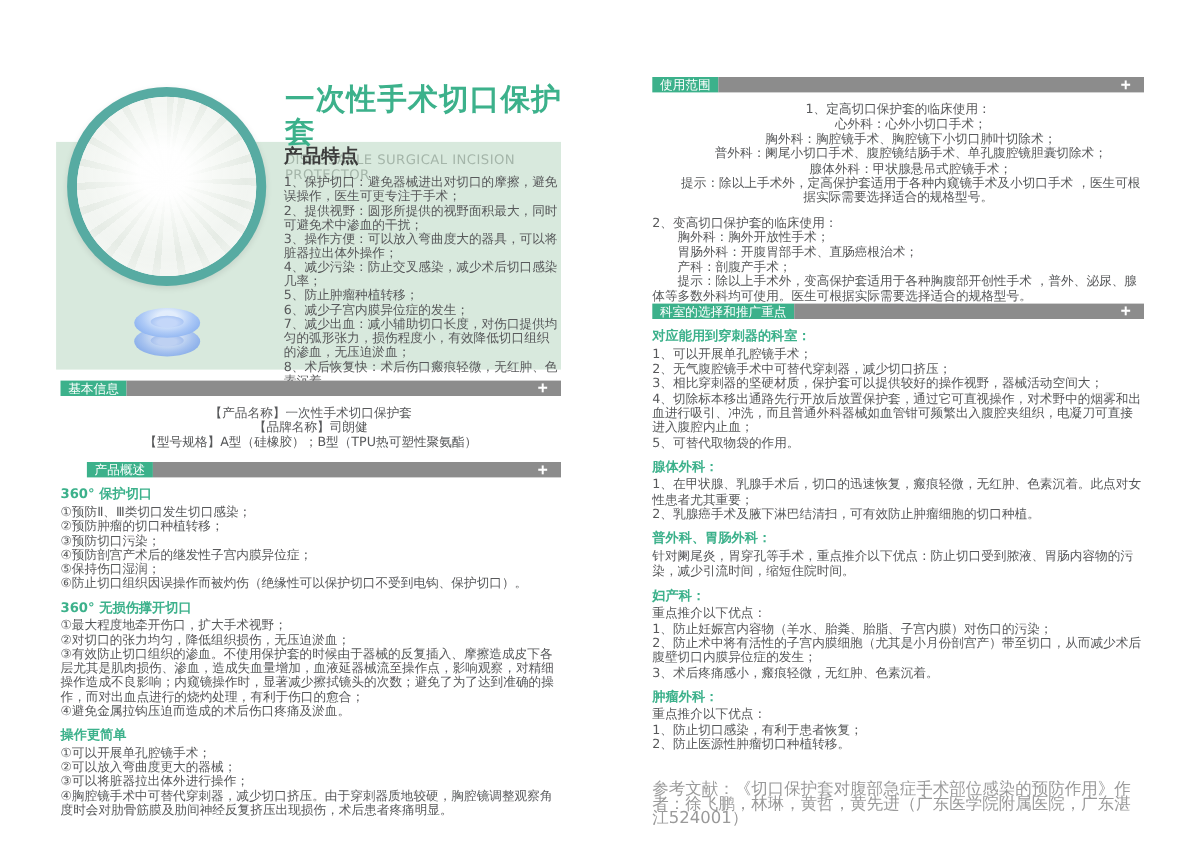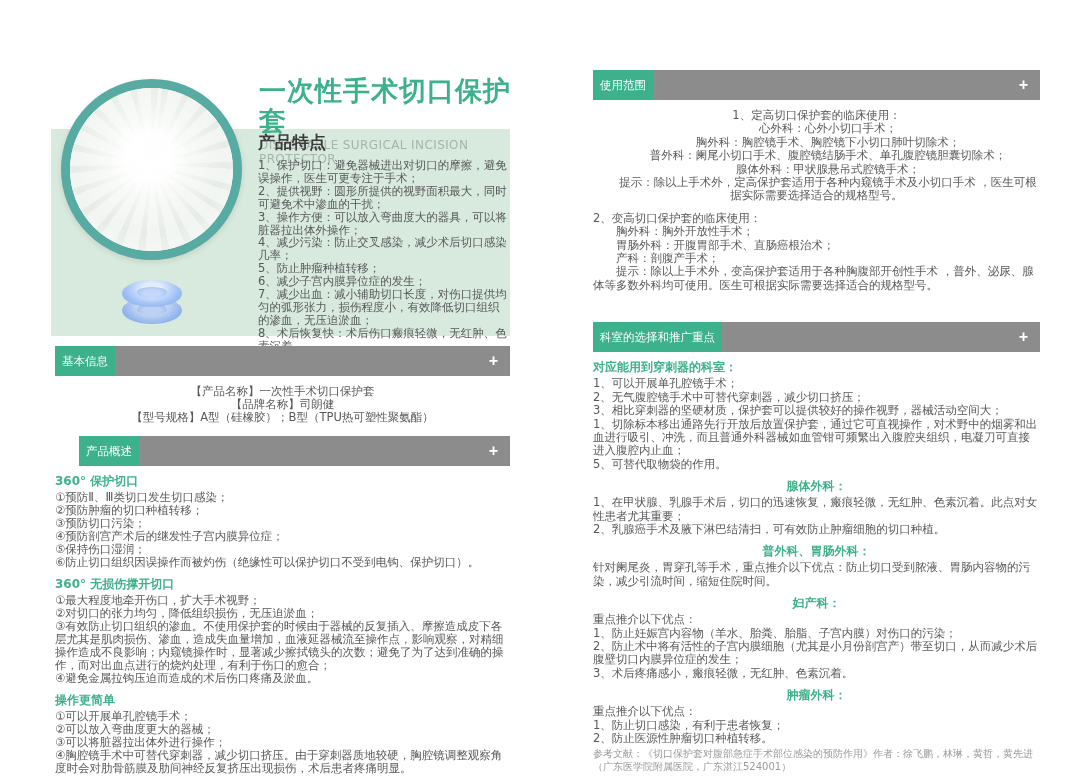--- a/index.html
+++ b/index.html
@@ -32,34 +32,34 @@
   .subtitle{margin-top:2px;font-size:12px;letter-spacing:.4px;color:#a4b5a9;}
 
   
   .feat{position:absolute;left:258px;top:133px;width:249px;}
   .feat h3{margin:0 0 7px;font-size:17px;line-height:19px;color:#3c3c3c;font-weight:700;}
 
   .line{font-size:11.5px;line-height:13px;white-space:pre-wrap;color:var(--text_dark,#57585a);}
   .feat .line{line-height:12.9px;}
 
   
-  .bar{display:flex;height:30px;align-items:stretch;gap:0;}
+  .bar{display:flex;height:14px;align-items:stretch;gap:0;}
   .bar-label{background:var(--green,#3cb18b);color:#fff;font-size:11.5px;padding:0 7px;
              display:flex;align-items:center;white-space:nowrap;}
   .bar-line{flex:1;background:var(--bar_gray,#8c8c8c);position:relative;}
   .plus{position:absolute;right:12px;top:50%;transform:translateY(-50%);
         color:#fff;font-size:15px;font-weight:700;line-height:15px;font-family:"DejaVu Sans Mono",monospace;}
 
   
   .leftflow{position:absolute;left:55px;top:346px;width:455px;}
   .rightflow{position:absolute;left:593px;top:70px;width:447px;}
-  .rightflow .line{line-height:13.4px;} .mt9{margin-top:9px;text-align:center;} .mt12{margin-top:12px;padding-left:24px;} .mt14{margin-top:14px;text-align:center;} .mt30{margin-top:30px;}
+  .rightflow .line{line-height:13.4px;} .mt9{margin-top:9px;text-align:center;} .mt12{margin-top:12px;padding-left:24px;} .mt14{margin-top:14px;} .mt30{}
   .g-head{font-size:12px;line-height:13px;font-weight:700;color:var(--green,#3cb18b);margin:9px 0 3px;}
   .block{margin-top:9px;}
-  .ref{margin-top:2px;font-size:10px;line-height:13px;color:var(--text_light,#9a9a9a);white-space:pre-wrap;}
+  .ref{margin-top:28px;font-size:15px;line-height:13px;color:var(--text_light,#9a9a9a);white-space:pre-wrap;}
 </style>
 </head>
 <body>
 
 <div class="page">
 
   <div class="panel"></div>
 
   <div class="photo">
     <div class="film"></div>
@@ -184,21 +184,21 @@
       </span>
     </div>
 
     <div>
       <div class="g-head">对应能用到穿刺器的科室：</div>
       <div>
 
       <div class="line">1、可以开展单孔腔镜手术；</div>
           <div class="line">2、无气腹腔镜手术中可替代穿刺器，减少切口挤压；</div>
           <div class="line">3、相比穿刺器的坚硬材质，保护套可以提供较好的操作视野，器械活动空间大；</div>
-          <div class="line">1、切除标本移出通路先行开放后放置保护套，通过它可直视操作，对术野中的烟雾和出血进行吸引、冲洗，而且普通外科器械如血管钳可频繁出入腹腔夹组织，电凝刀可直接进入腹腔内止血；</div>
+          <div class="line">4、切除标本移出通路先行开放后放置保护套，通过它可直视操作，对术野中的烟雾和出血进行吸引、冲洗，而且普通外科器械如血管钳可频繁出入腹腔夹组织，电凝刀可直接进入腹腔内止血；</div>
           <div class="line">5、可替代取物袋的作用。</div>
         </div>
     </div>
 
     <div>
       <div class="g-head mt14">腺体外科：</div>
       <div>
 
       <div class="line">1、在甲状腺、乳腺手术后，切口的迅速恢复，瘢痕轻微，无红肿、色素沉着。此点对女性患者尤其重要；</div>
           <div class="line">2、乳腺癌手术及腋下淋巴结清扫，可有效防止肿瘤细胞的切口种植。</div>

